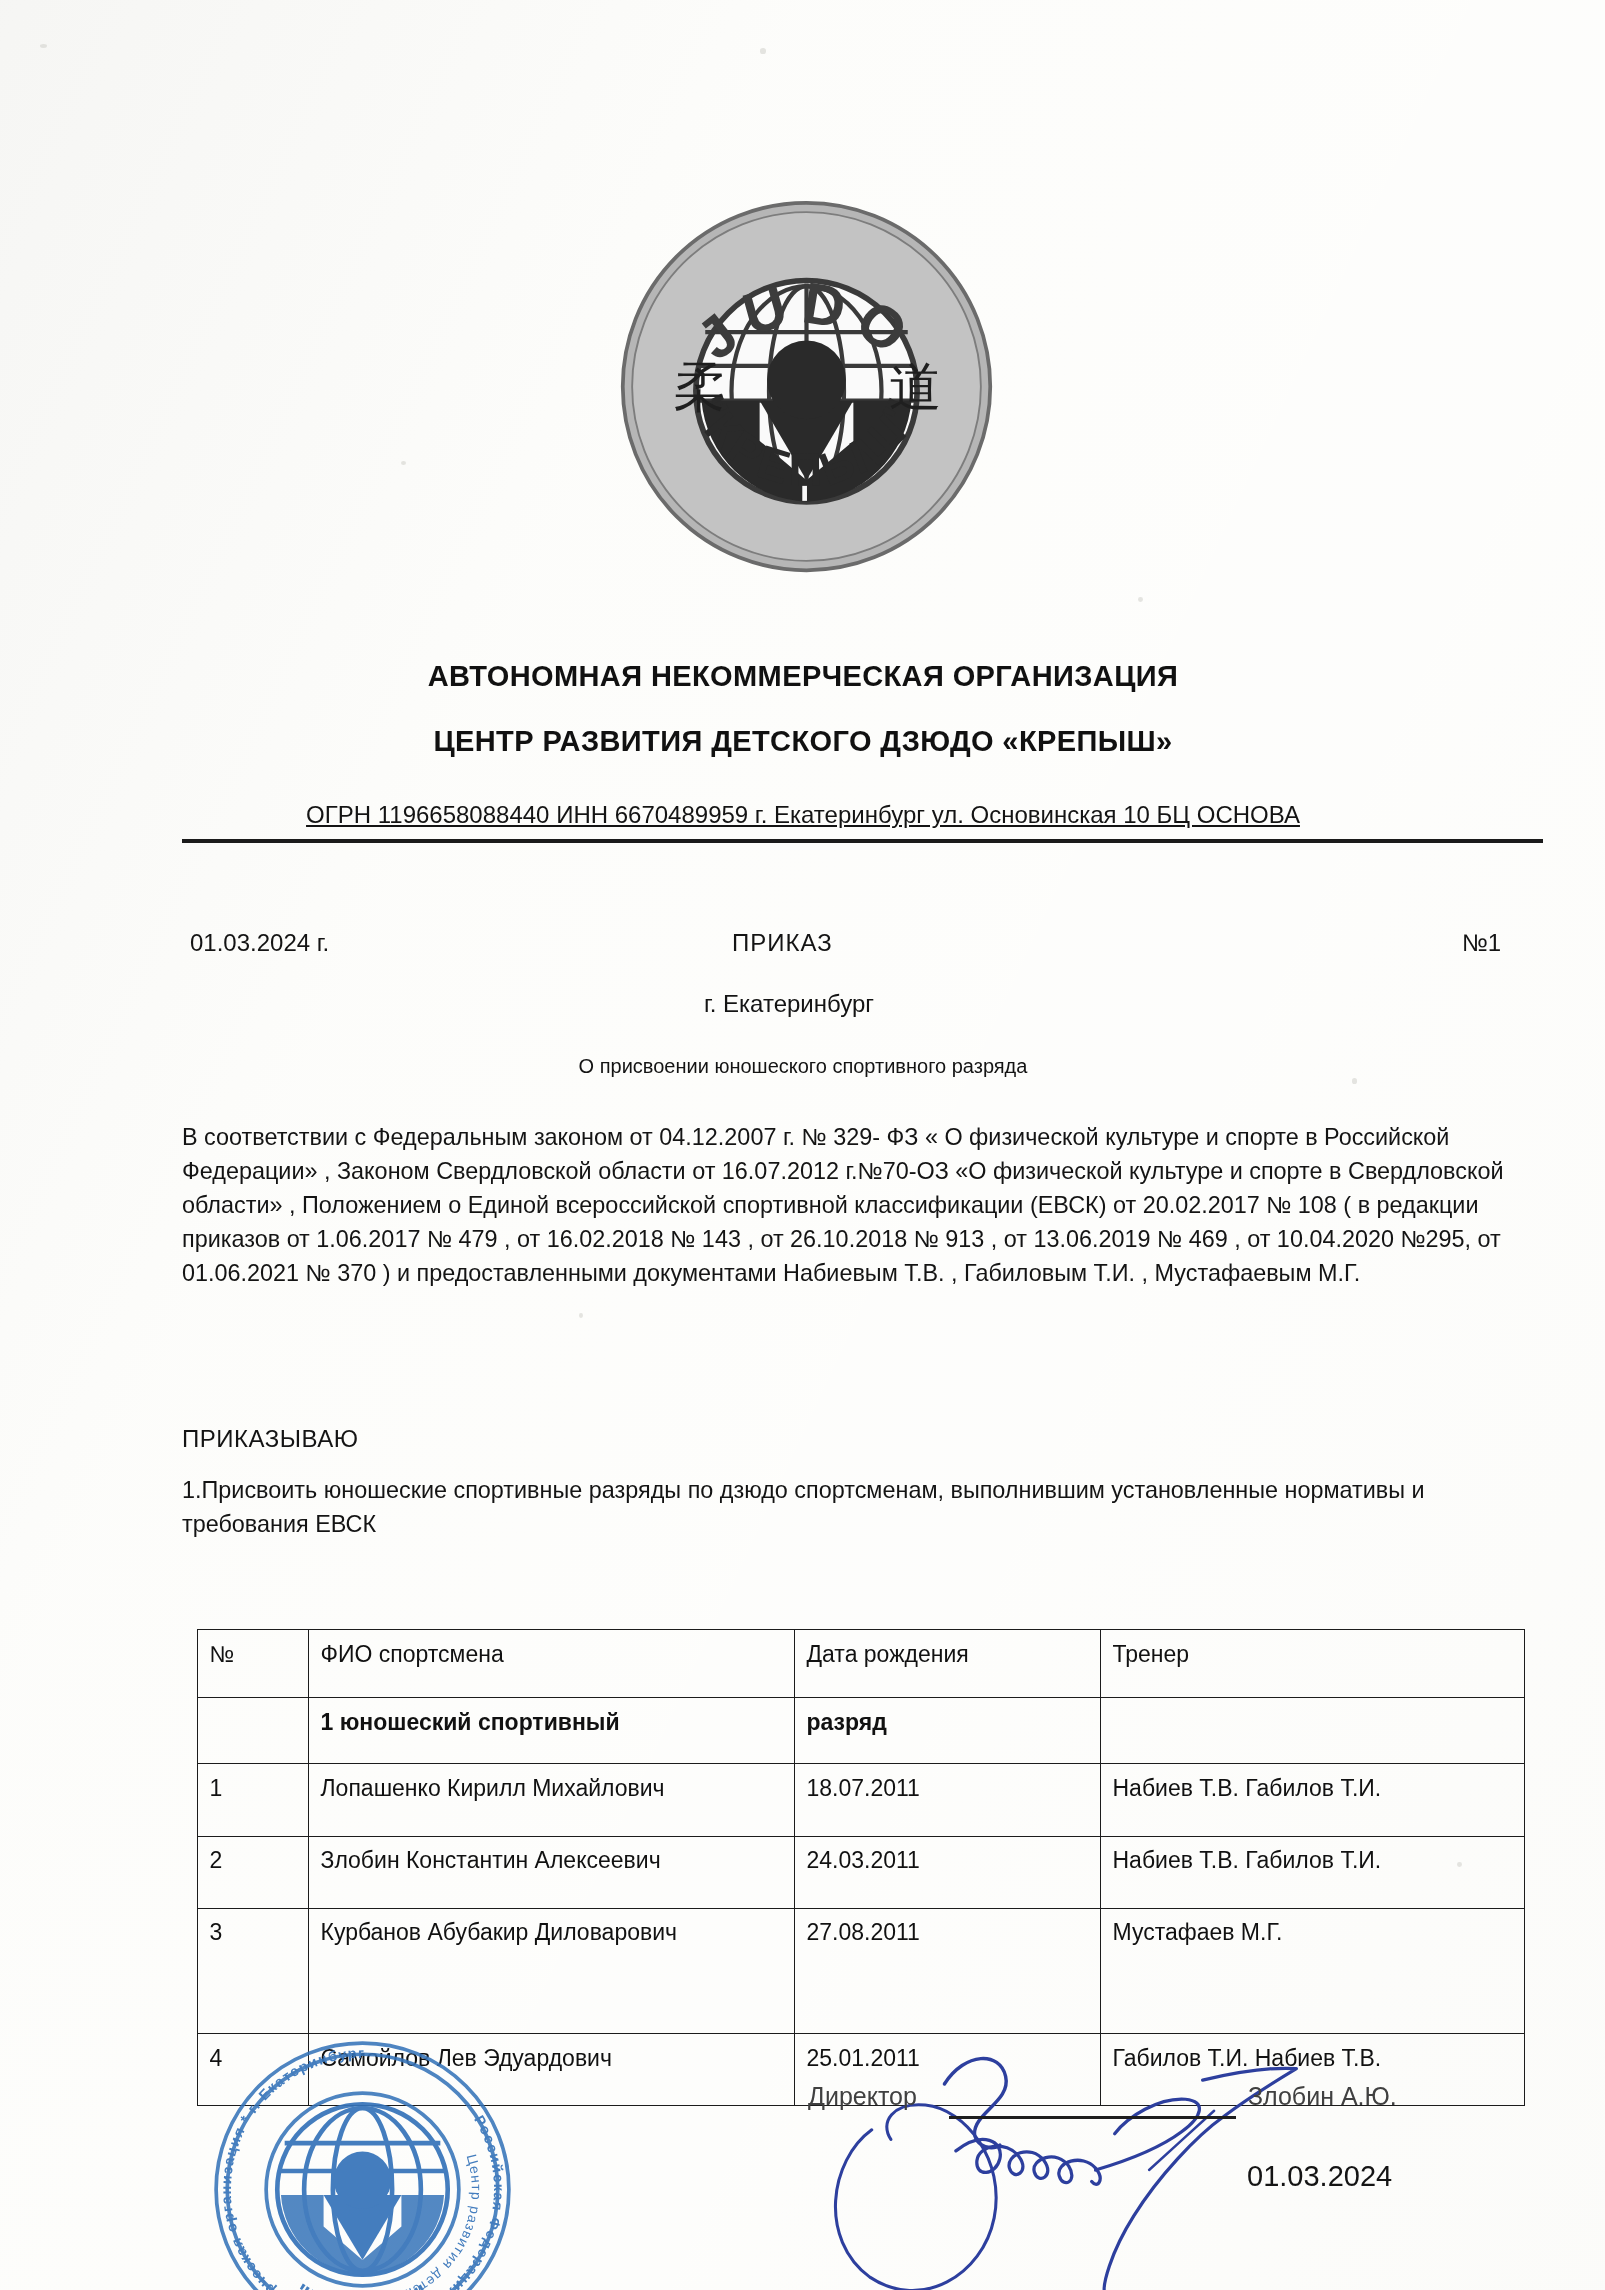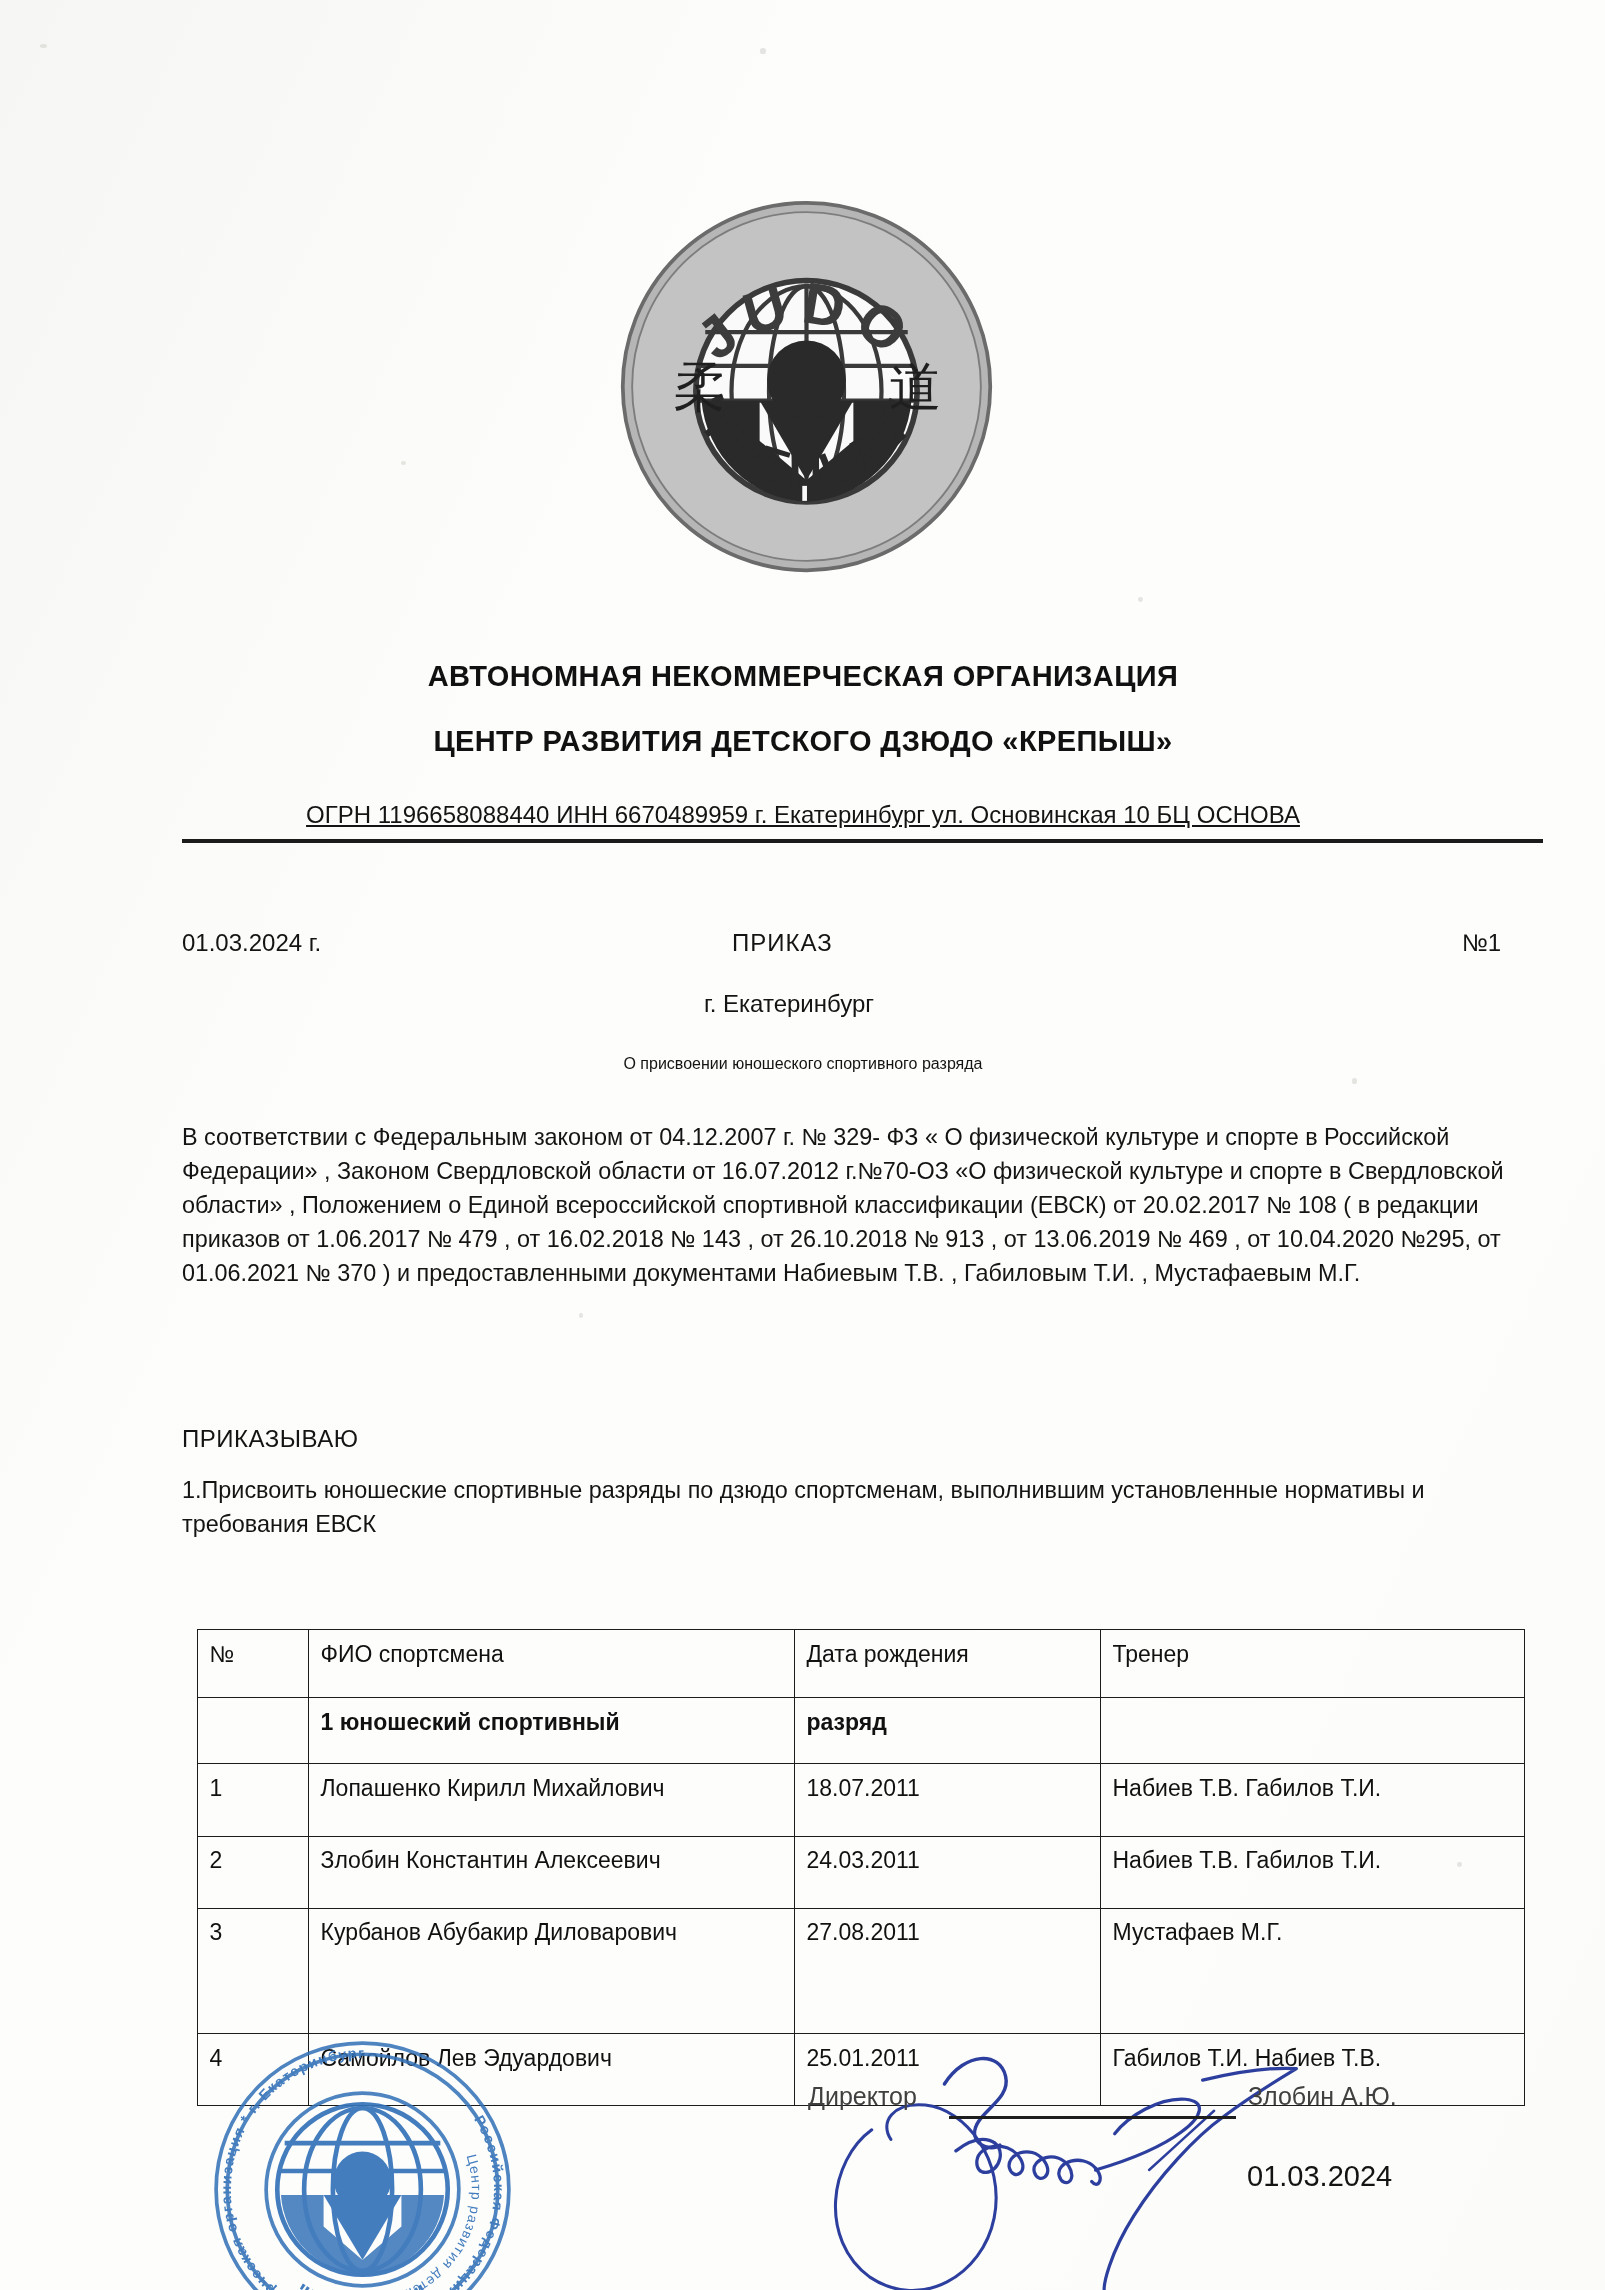--- a/index.html
+++ b/index.html
@@ -80,40 +80,40 @@
   
   .order-row {
     position: absolute;
     top: 929px;
     left: 182px;
     width: 1361px;
     font-size: 24px;
     color: #141414;
     height: 32.5px;
   }
-  .order-date { position: absolute; left: 0; top: 0; }
+  .order-date { position: absolute; left: 8px; top: 0; }
   .order-word { position: absolute; left: 550px; top: 0; letter-spacing: 1px; }
   .order-num  { position: absolute; right: 42px; top: 0; }
 
   .city {
     position: absolute;
     top: 990px;
     left: 0;
     width: 1578px;
     text-align: center;
     font-size: 24px;
     color: #141414;
   }
   .subject {
     position: absolute;
     top: 1055px;
     left: 0;
     width: 1606px;
     text-align: center;
-    font-size: 16px;
+    font-size: 20px;
     color: #141414;
   }
 
   
   .body-block {
     position: absolute;
     left: 182px;
     top: 1120px;
     width: 1371px;
     font-size: 23.4px;

